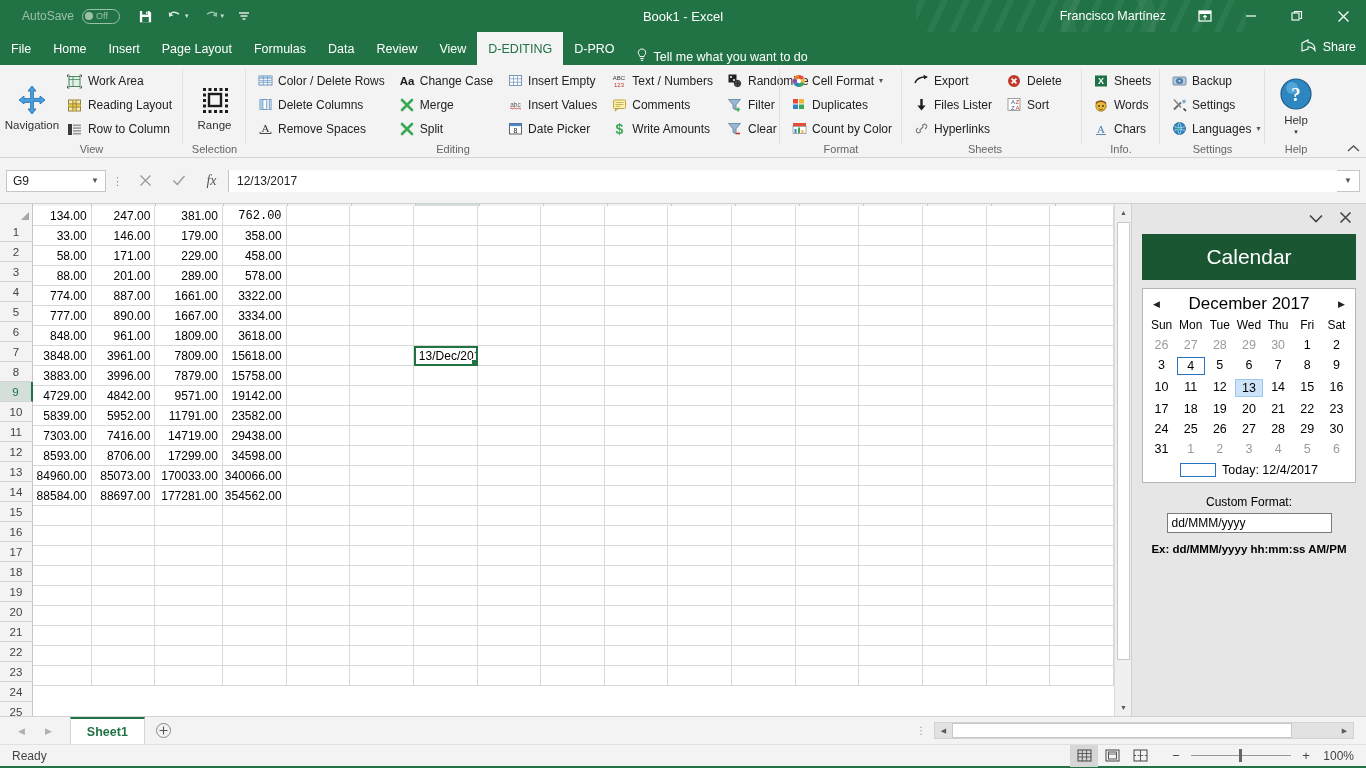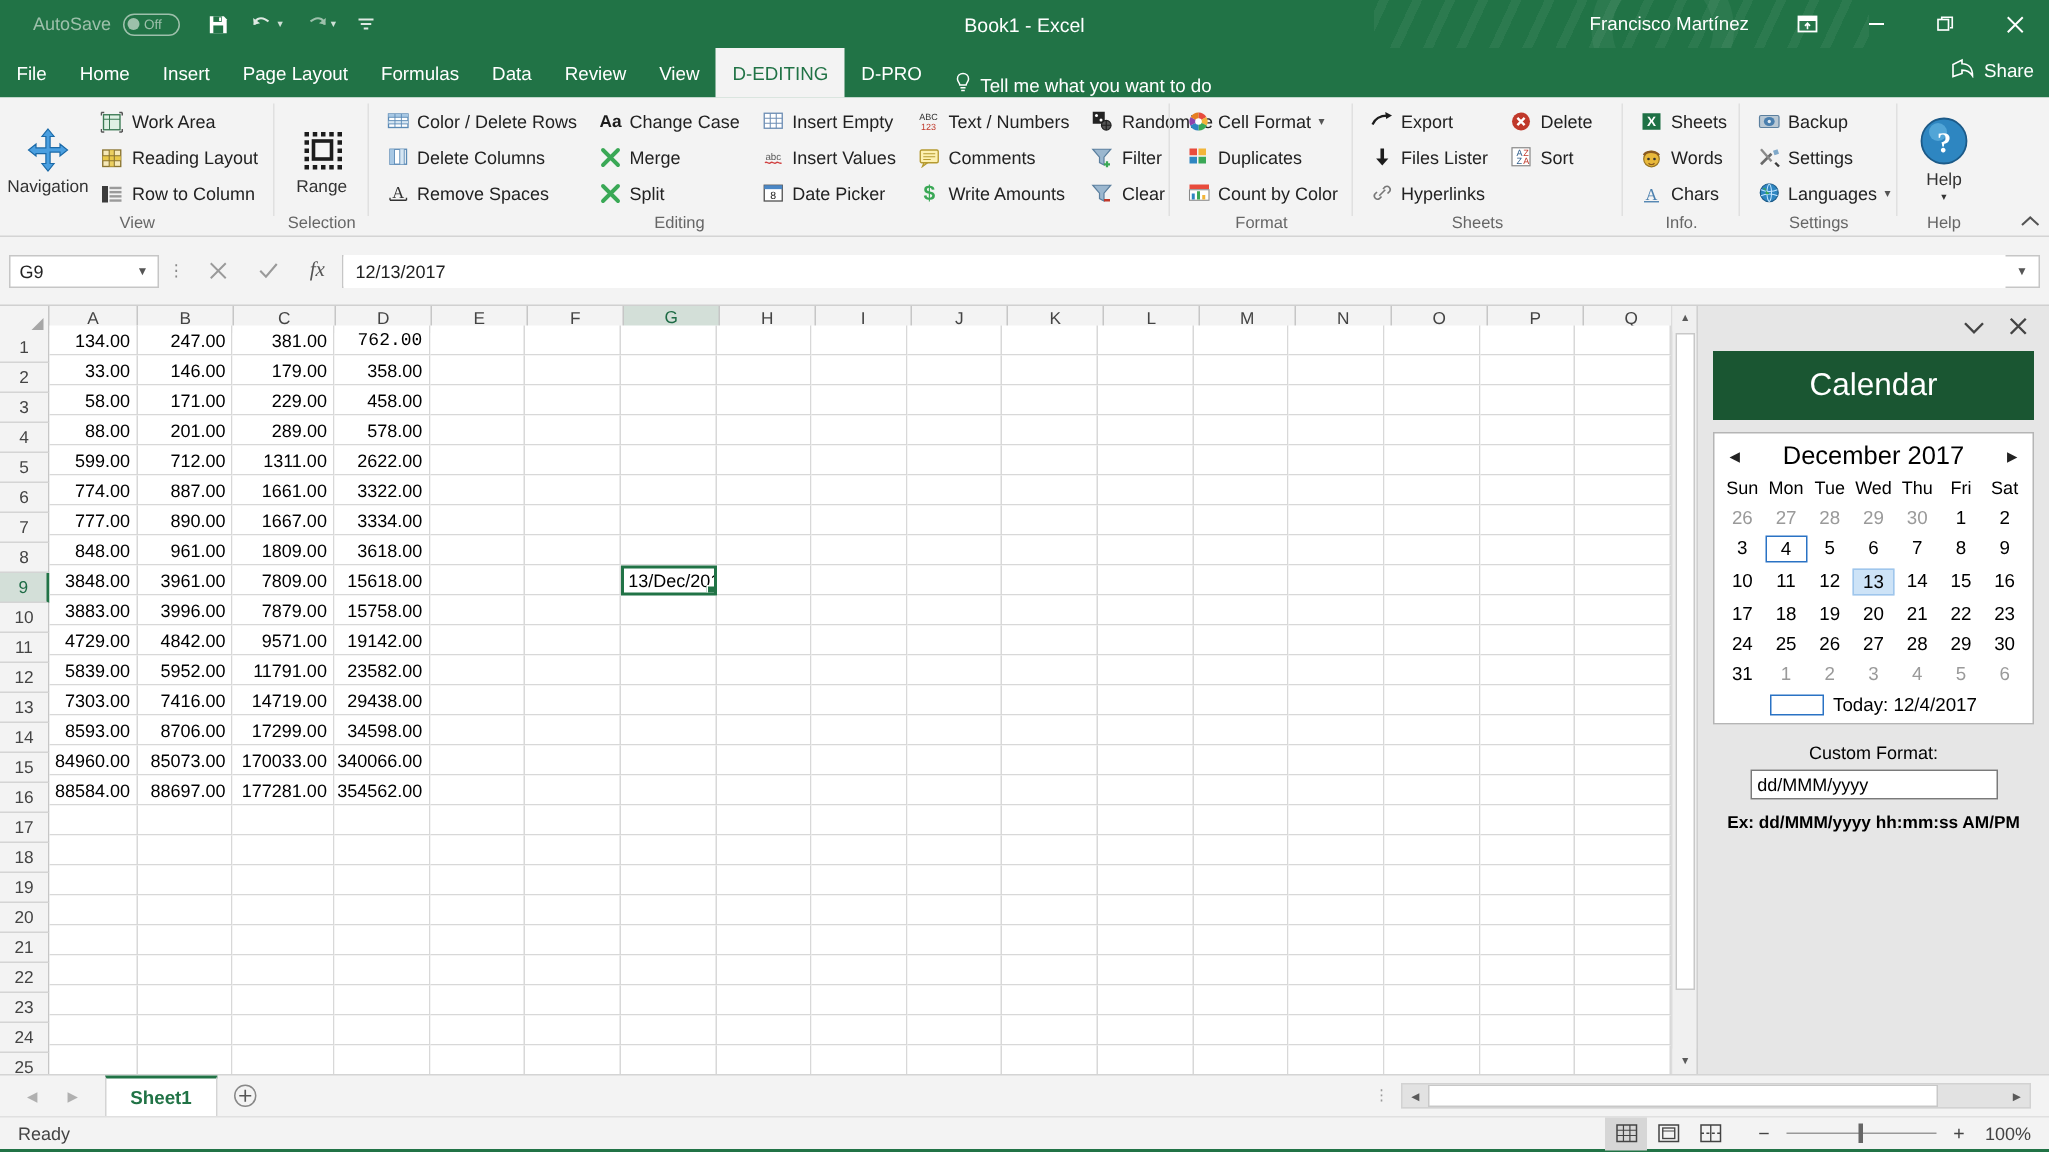--- a/index.html
+++ b/index.html
@@ -140,21 +140,21 @@
     font-size: 11.5px; color: #444;
   }
   .chcell.sel { background: #d3dfd8; color: #1d6b45; border-bottom: 2px solid #217346; height:18px;}
   .rowhead { position: absolute; left: 0; top: 18px; width: 33px; }
   .rhcell {
     height: 20px; background: #f3f3f3; border-right: 1px solid #c6c6c6; border-bottom: 1px solid #d4d4d4;
     display: flex; align-items: center; justify-content: center;
     font-size: 11.5px; color: #444;
   }
   .rhcell.sel { background: #d3dfd8; color: #1d6b45; border-right: 2px solid #217346;}
-  .cells { position: absolute; left: 33px; top: 13px; width: 1081px; }
+  .cells { position: absolute; left: 33px; top: 2px; width: 1081px; }
   .grow { display: flex; height: 20px; }
   .gcell {
     height: 20px; border-right: 1px solid #d8d8d8; border-bottom: 1px solid #d8d8d8;
     font-size: 12px; color: #000; display: flex; align-items: center;
     justify-content: flex-end; padding-right: 4px; background: #fff;
     overflow: hidden; white-space: nowrap;
   }
   .gcell.active {
     border: 2px solid #217346; position: relative;
     justify-content: flex-start; padding-left: 3px;
@@ -955,39 +955,20 @@
           <div class="gcell" style="width: 64px;"></div>
           <div class="gcell" style="width: 64px;"></div>
           <div class="gcell" style="width: 64px;"></div>
           <div class="gcell" style="width: 64px;"></div>
           <div class="gcell" style="width: 64px;"></div>
           <div class="gcell" style="width: 64px;"></div>
           <div class="gcell" style="width: 64px;"></div>
           <div class="gcell" style="width: 64px;"></div>
         </div>
         <div class="grow">
-          <div class="gcell" style="width: 59px;">599.00</div>
-          <div class="gcell" style="width: 64px;">712.00</div>
-          <div class="gcell" style="width: 68px;">1311.00</div>
-          <div class="gcell" style="width: 64px;">2622.00</div>
-          <div class="gcell" style="width: 64px;"></div>
-          <div class="gcell" style="width: 64px;"></div>
-          <div class="gcell" style="width: 64px;"></div>
-          <div class="gcell" style="width: 64px;"></div>
-          <div class="gcell" style="width: 64px;"></div>
-          <div class="gcell" style="width: 64px;"></div>
-          <div class="gcell" style="width: 64px;"></div>
-          <div class="gcell" style="width: 64px;"></div>
-          <div class="gcell" style="width: 64px;"></div>
-          <div class="gcell" style="width: 64px;"></div>
-          <div class="gcell" style="width: 64px;"></div>
-          <div class="gcell" style="width: 64px;"></div>
-          <div class="gcell" style="width: 64px;"></div>
-        </div>
-        <div class="grow">
           <div class="gcell" style="width: 59px;">774.00</div>
           <div class="gcell" style="width: 64px;">887.00</div>
           <div class="gcell" style="width: 68px;">1661.00</div>
           <div class="gcell" style="width: 64px;">3322.00</div>
           <div class="gcell" style="width: 64px;"></div>
           <div class="gcell" style="width: 64px;"></div>
           <div class="gcell" style="width: 64px;"></div>
           <div class="gcell" style="width: 64px;"></div>
           <div class="gcell" style="width: 64px;"></div>
           <div class="gcell" style="width: 64px;"></div>

